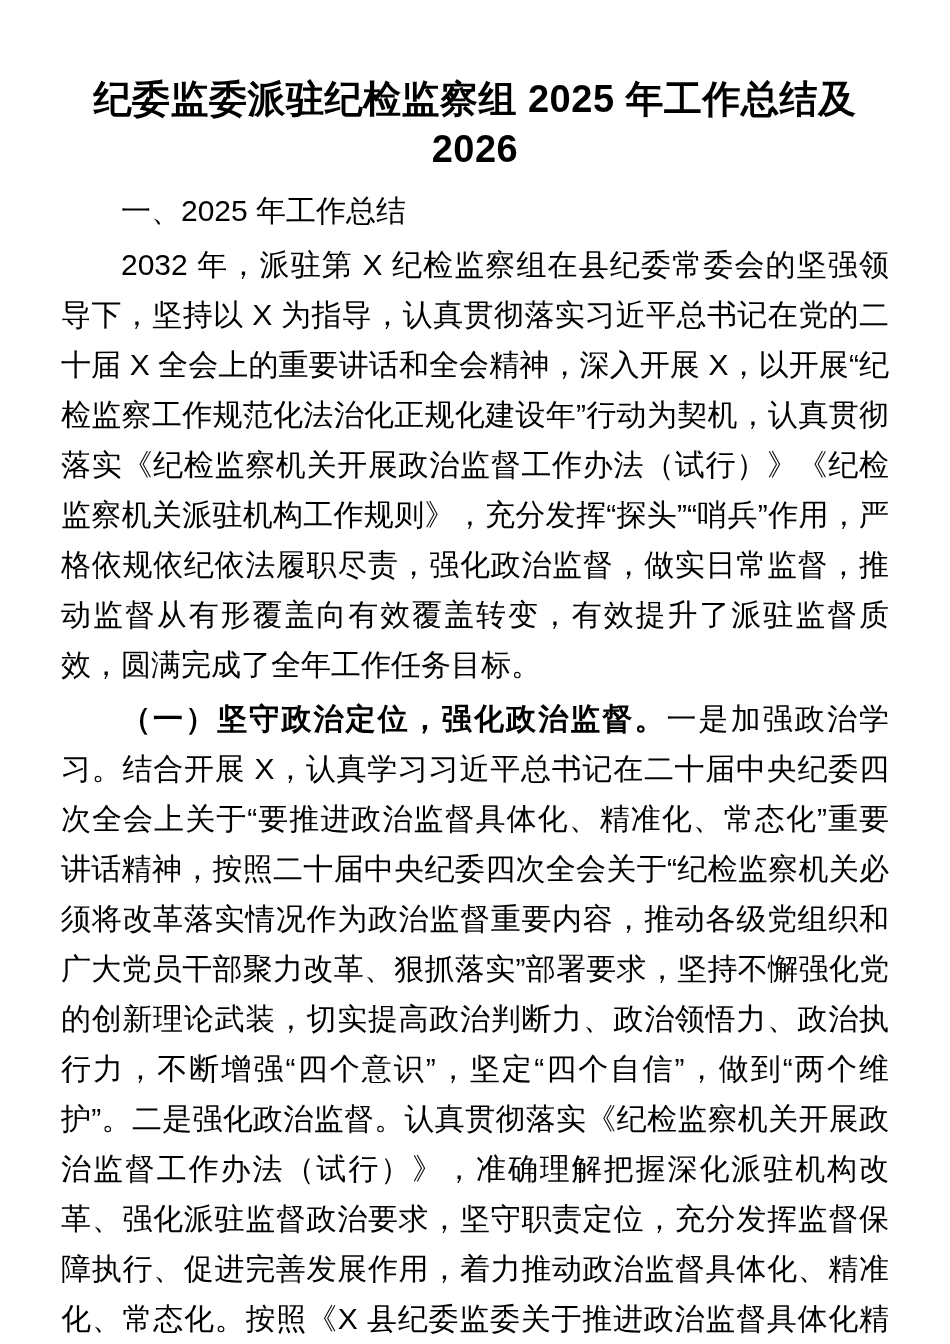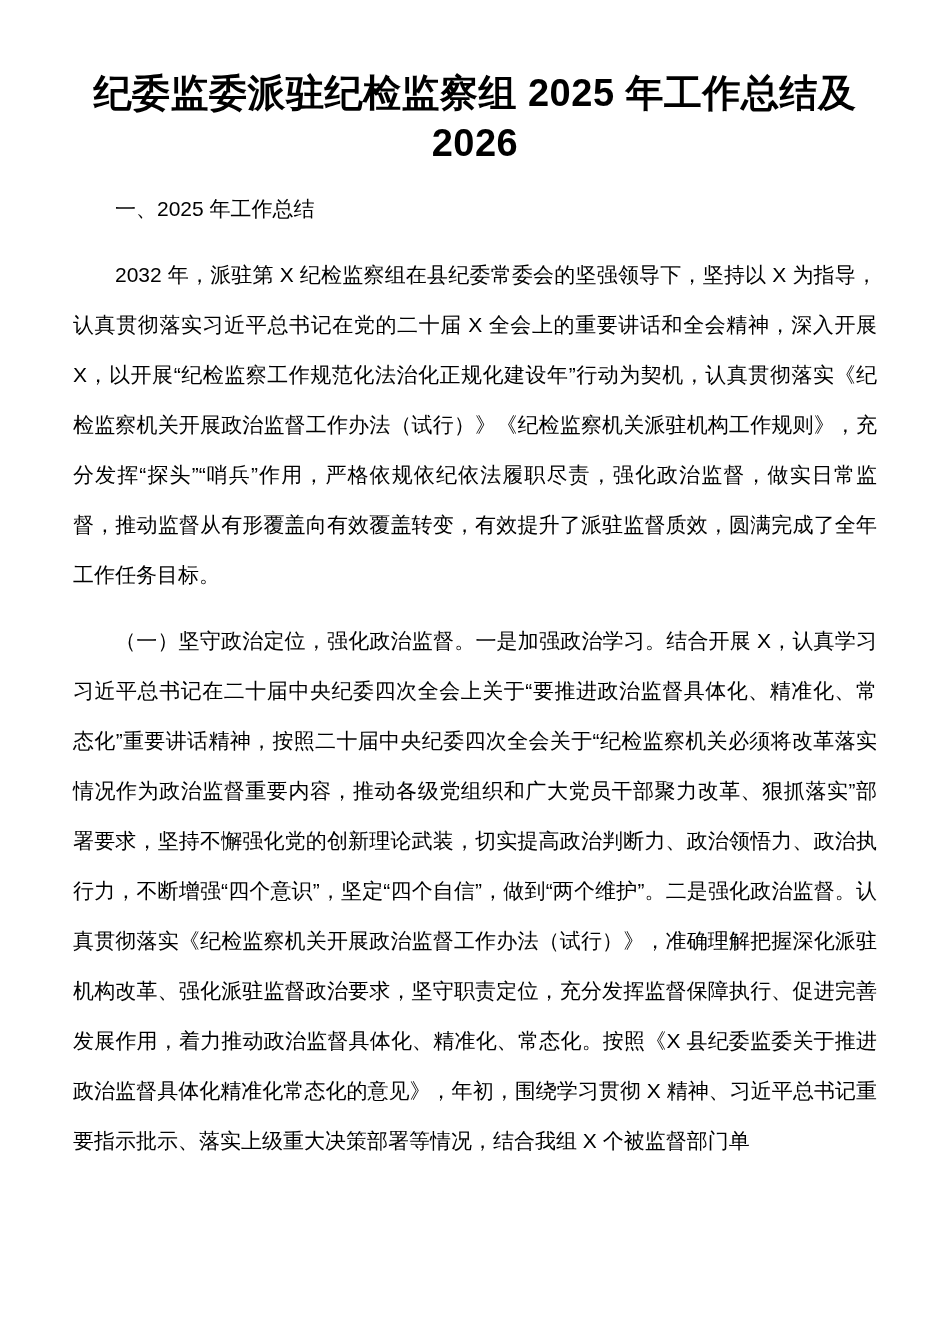--- a/index.html
+++ b/index.html
@@ -13,41 +13,41 @@
     height: 1344px;
     margin: 0 auto;
     background: #ffffff;
     color: #000000;
     box-sizing: border-box;
     padding: 62px 57px 0 57px;
     overflow: hidden;
     font-family: "Liberation Sans", "DejaVu Sans", sans-serif;
   }
   .doc-title {
-    margin: 6px;
+    margin: 12px;
     font-size: 38px;
     font-weight: 700;
     line-height: 50px;
     text-align: center;
     letter-spacing: 0.5px;
   }
   .doc-title .title-line {
     display: block;
   }
   .para {
-    margin: 16px;
-    font-size: 21px;
+    margin: 4px;
+    font-size: 30px;
     font-weight: 400;
     line-height: 50px;
     text-align: justify;
     text-indent: 2em;
     letter-spacing: 0;
   }
   .para .bold-lead {
-    font-weight: 400;
+    font-weight: 700;
   }
 </style>
 </head>
 <body>
 
 <div class="page">
 
   <h1 class="doc-title">
     <span class="title-line">纪委监委派驻纪检监察组 2025 年工作总结及 2026</span>
   </h1>

